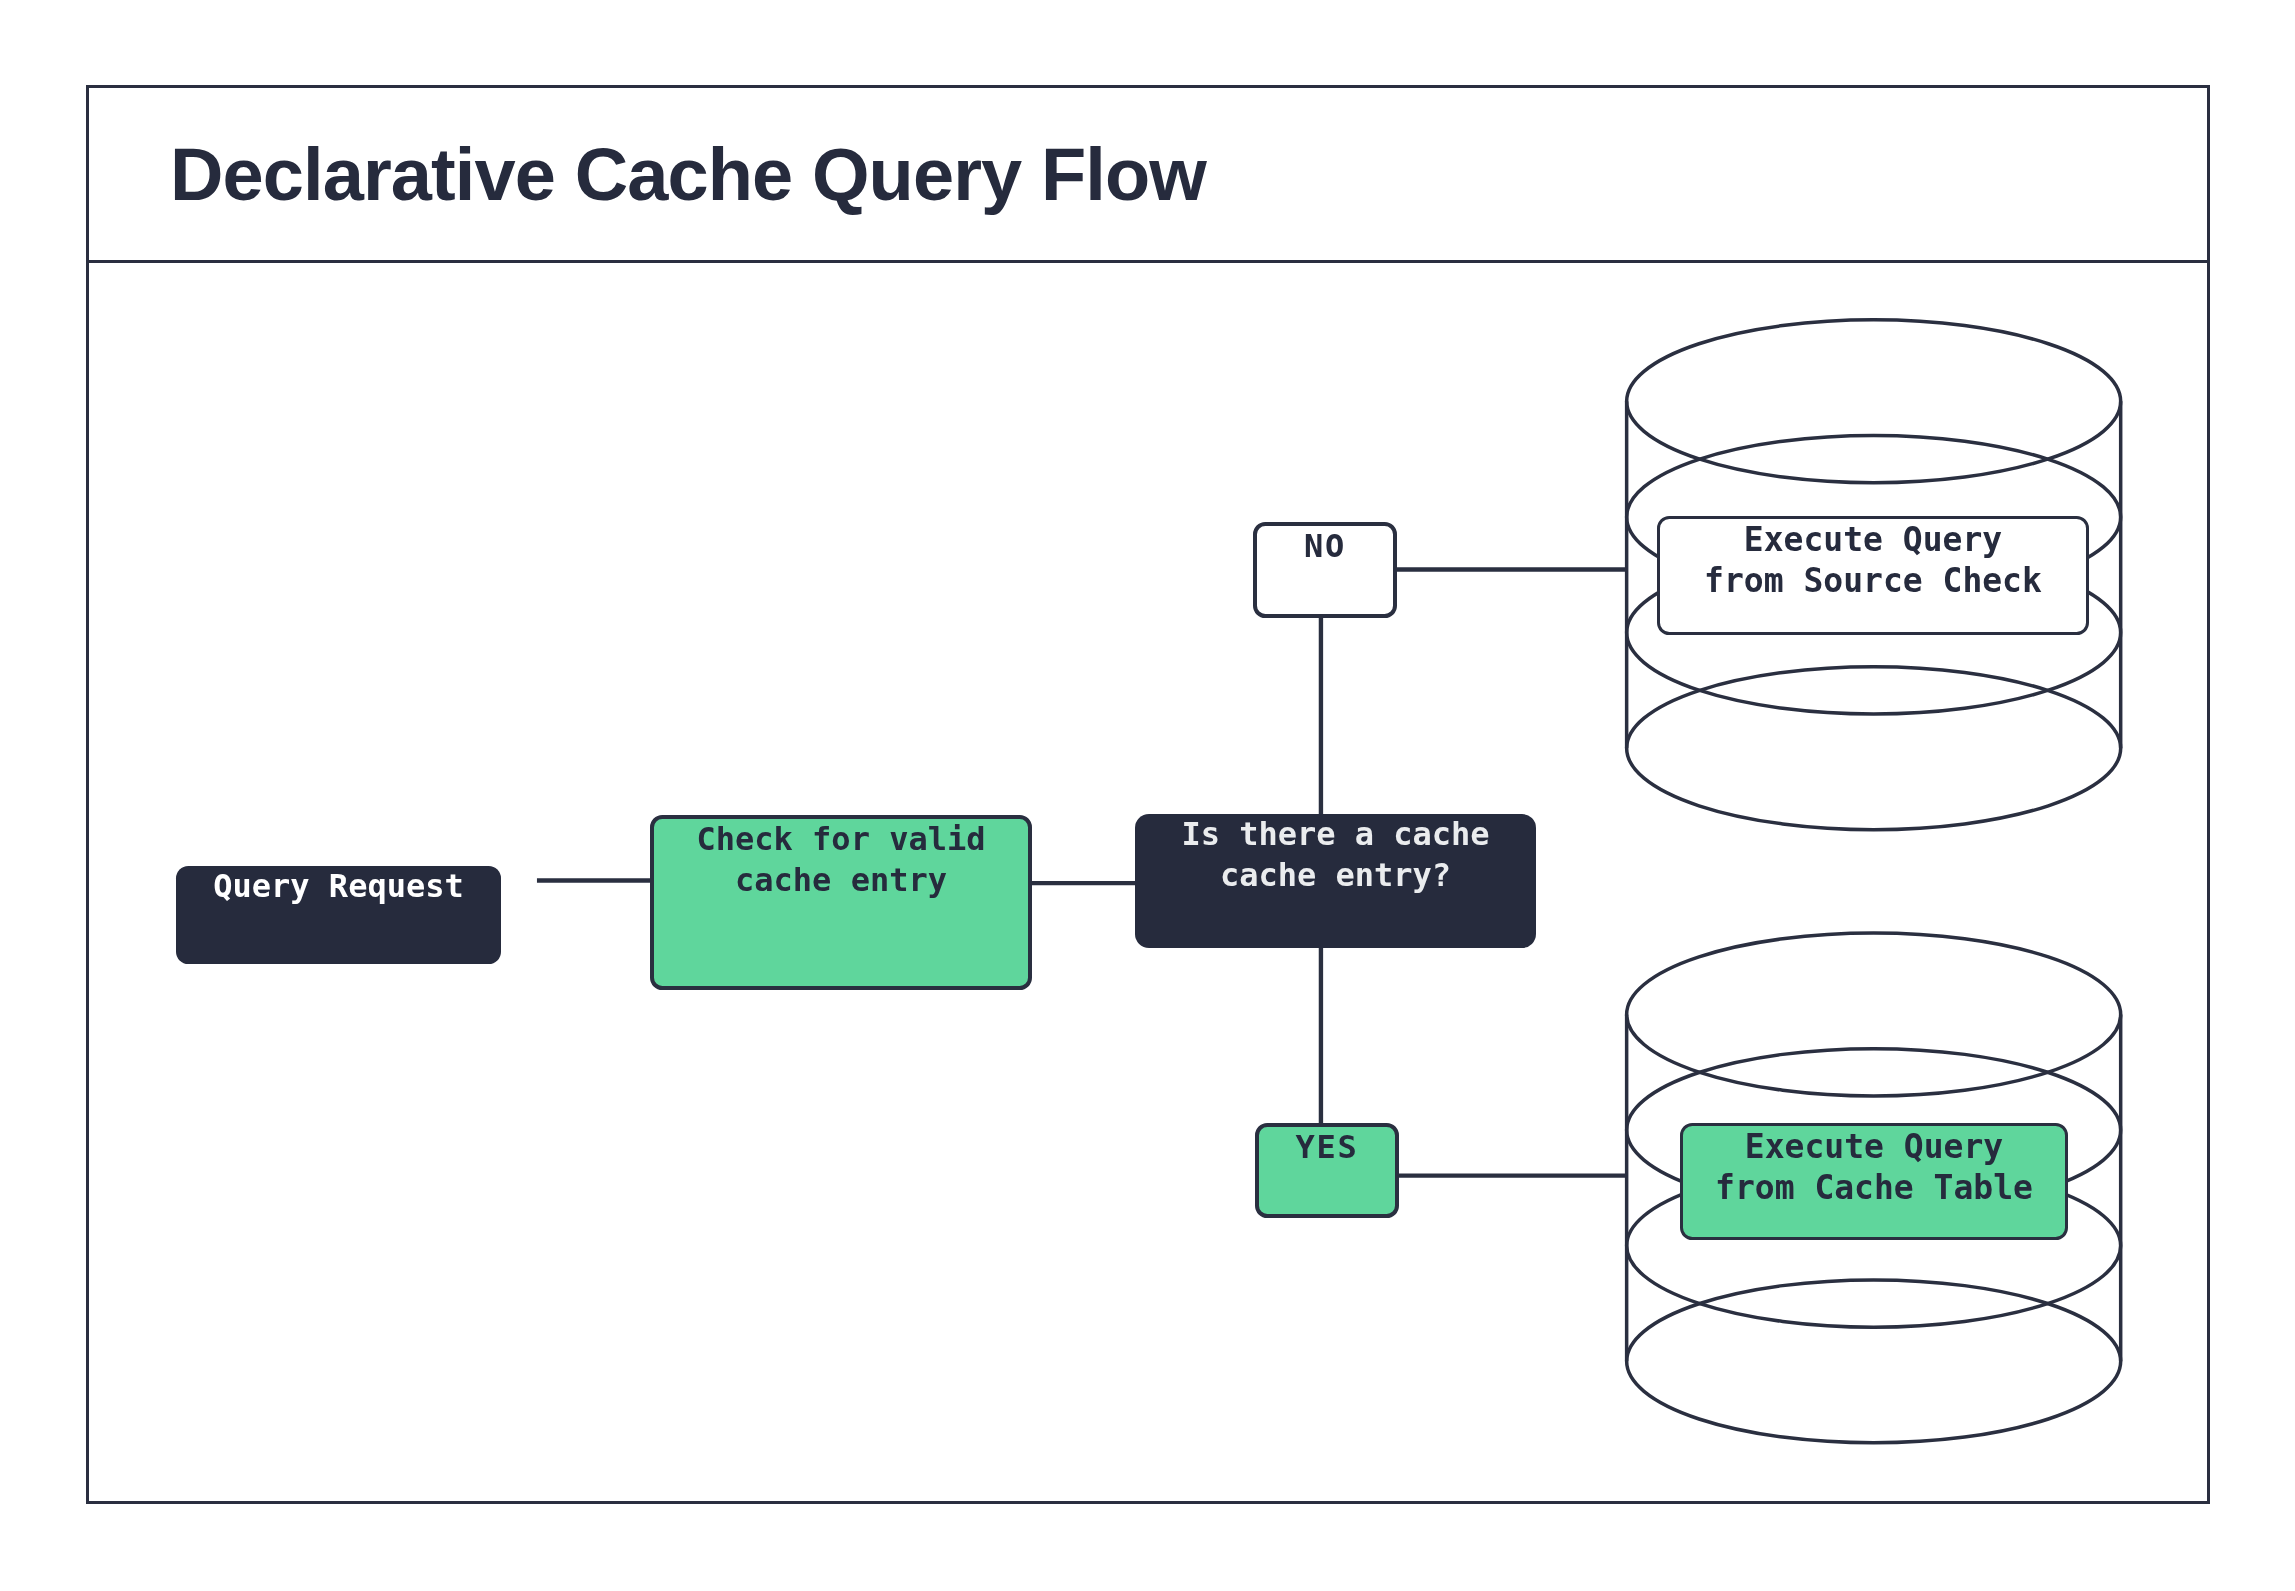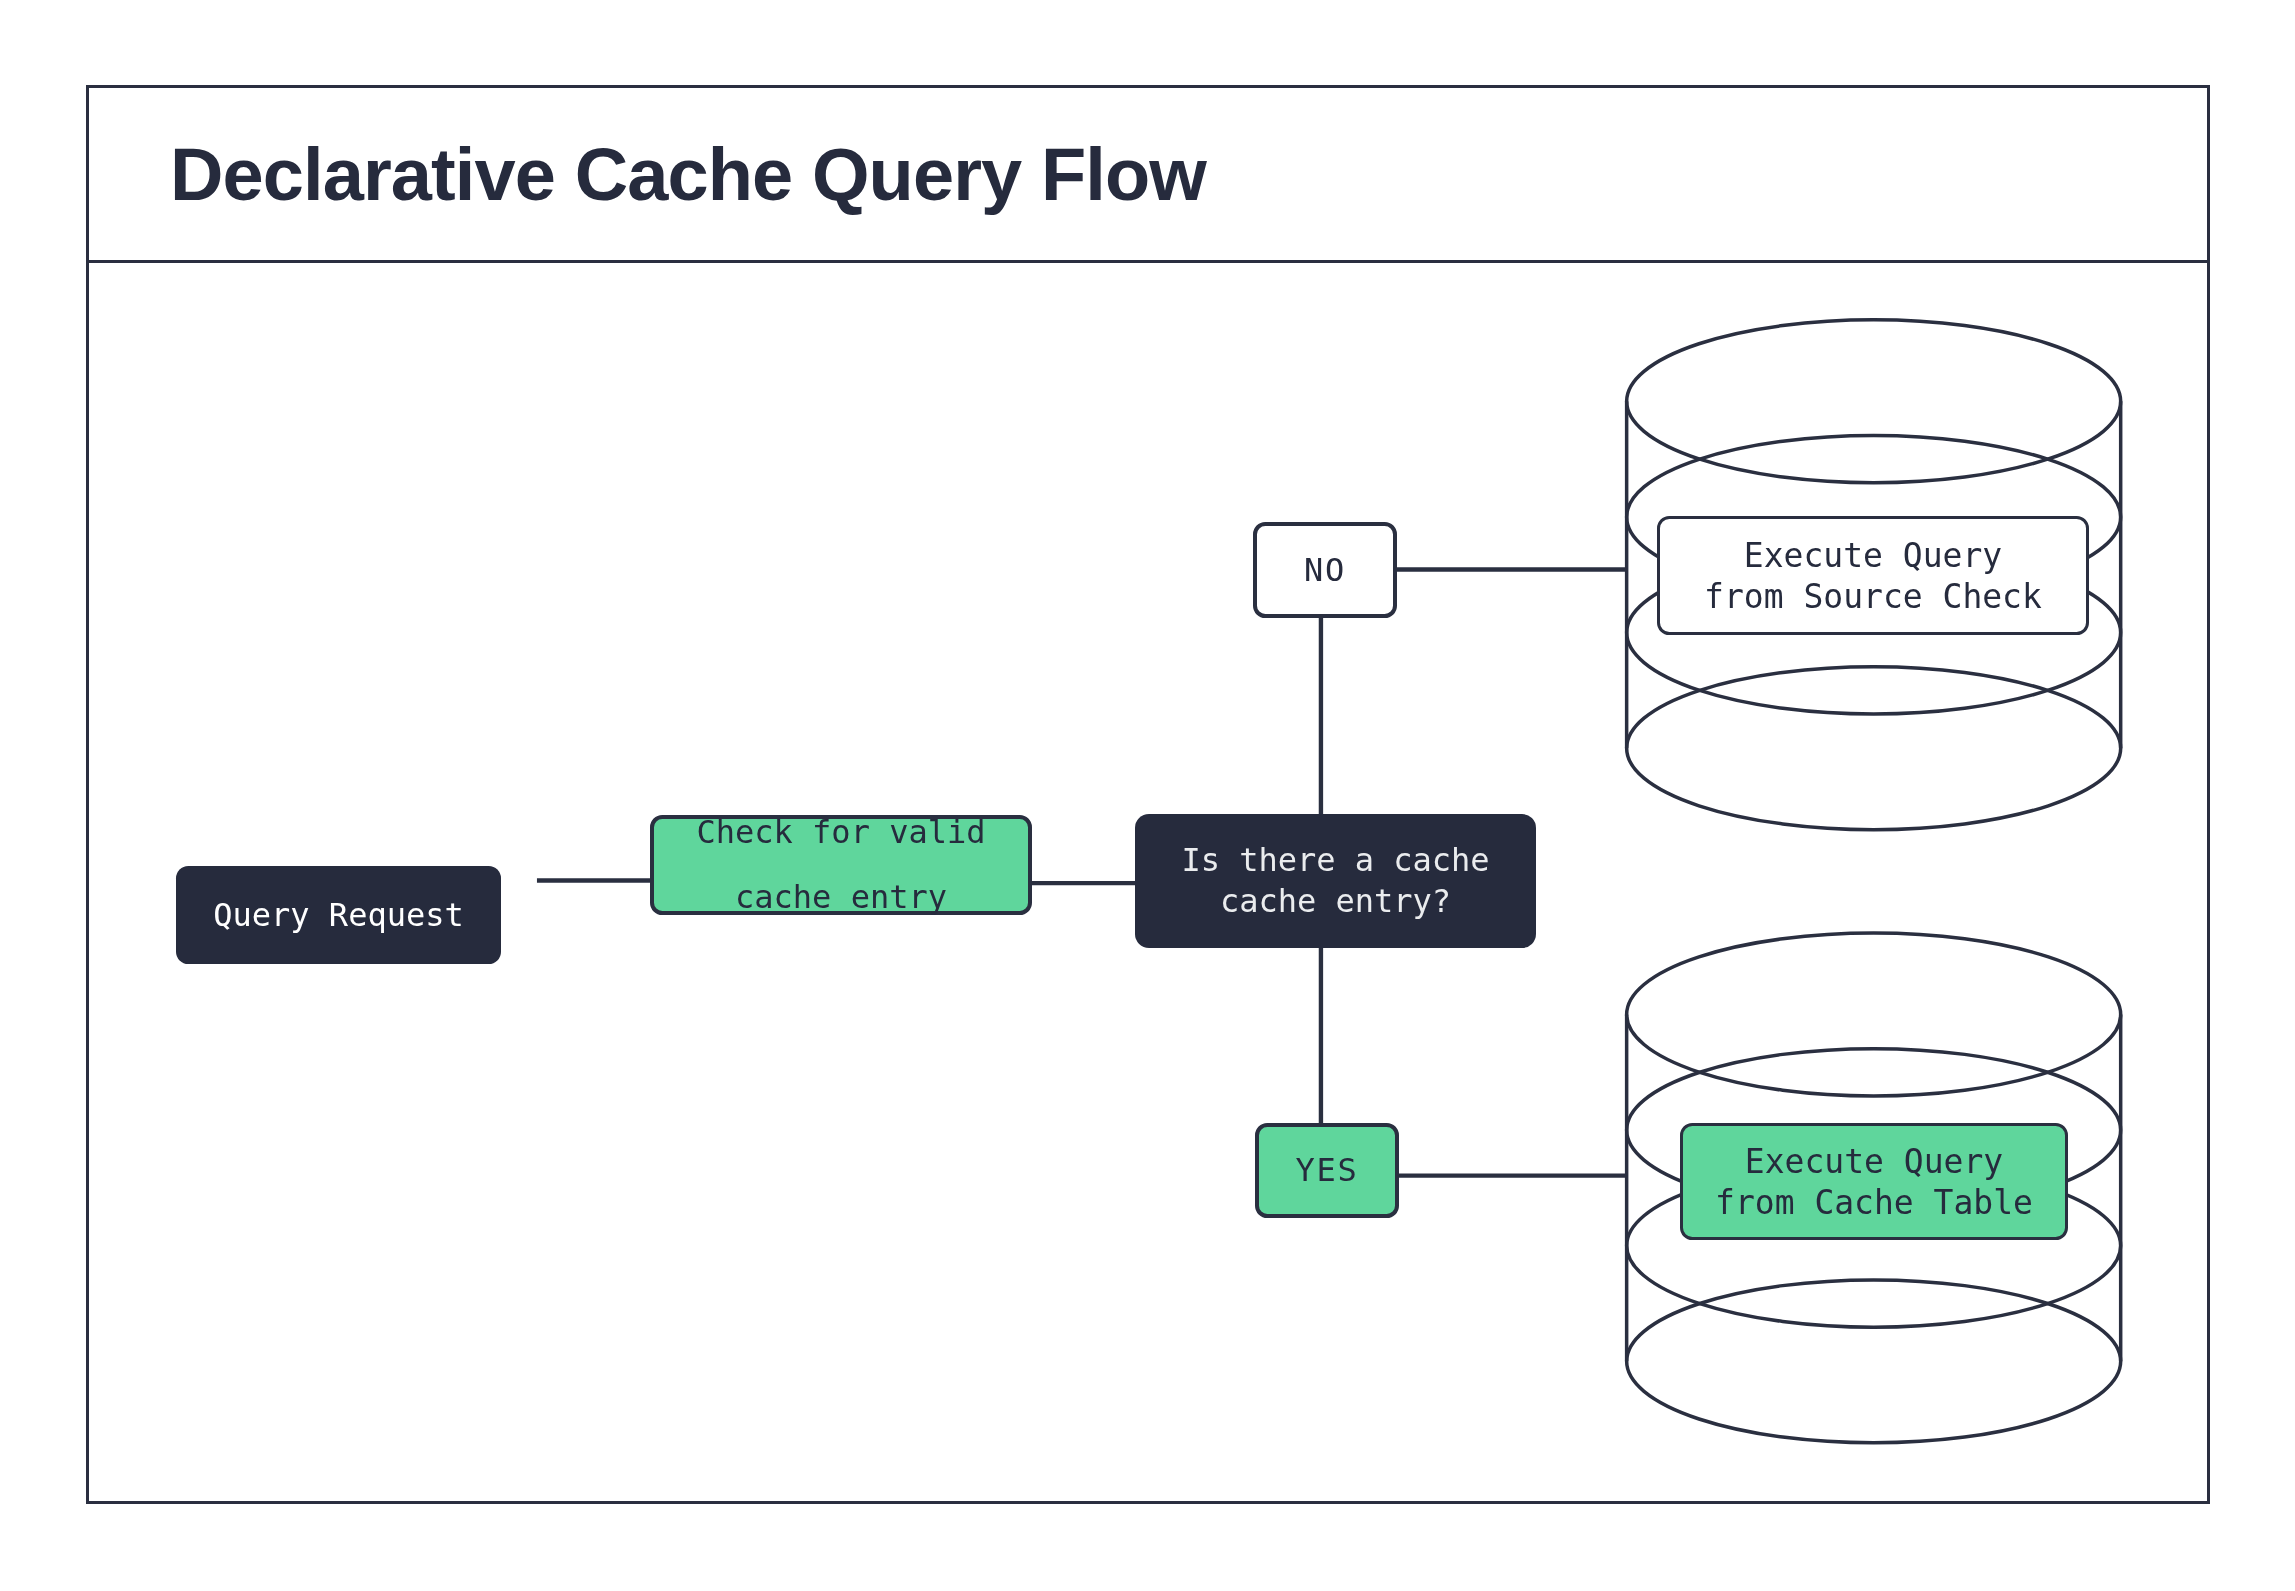--- a/index.html
+++ b/index.html
@@ -54,37 +54,36 @@
   }
   .conn { stroke: var(--ink); stroke-width: 5; fill: none; }
   .cyl  { stroke: var(--ink); stroke-width: 4; fill: none; }
   .node {
     position: absolute;
     z-index: 2;
     box-sizing: border-box;
     display: flex;
     flex-direction: column;
     align-items: center;
-    justify-content: center;
+    justify-content: flex-start;
     text-align: center;
     font-size: 32px;
-    font-weight: 400;
+    font-weight: 700;
     line-height: 41px;
     white-space: nowrap;
     border-radius: 12.3px;
   }
   .node-query {
     left: 176px; top: 866px; width: 325px; height: 98px;
     background: var(--node_dark); color: #FFFFFF;
   }
   .node-check {
-    left: 650px; top: 815px; width: 382px; height: 100px;
+    left: 650px; top: 815px; width: 382px; height: 175px;
     background: var(--accent_green); color: var(--node_dark);
     border: 4.4px solid var(--ink);
-    gap: 24px;
   }
   .node-decision {
     left: 1135px; top: 814px; width: 401px; height: 134px;
     background: var(--node_dark); color: var(--light_text);
     border-radius: 14px;
   }
   .node-no {
     left: 1253px; top: 522px; width: 144px; height: 96px;
     background: #FFFFFF; color: var(--node_dark);
     border: 4.4px solid var(--ink);

